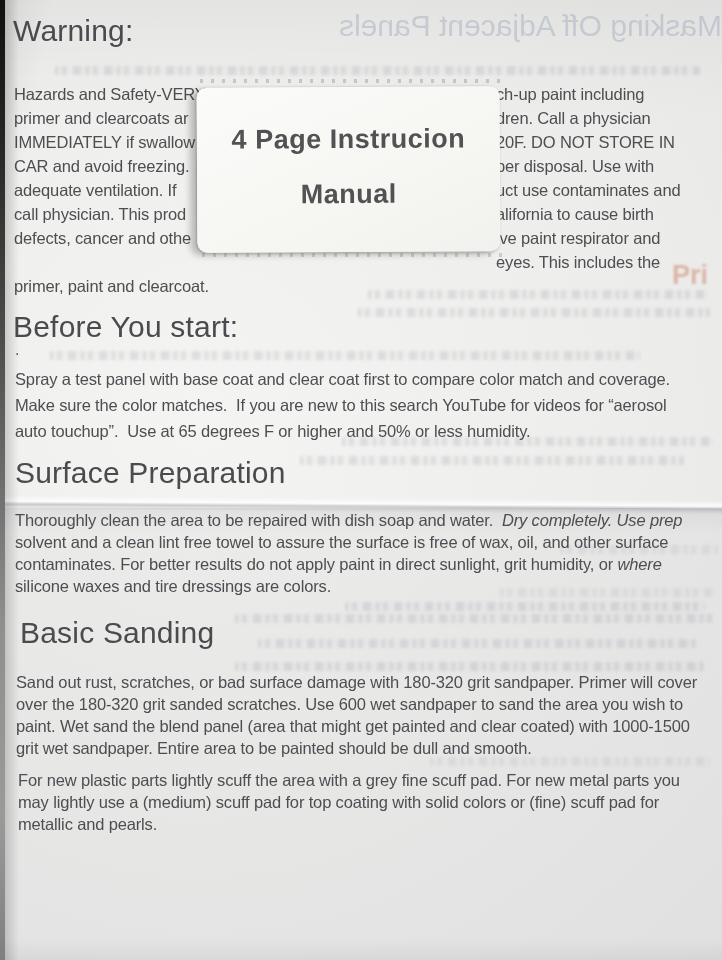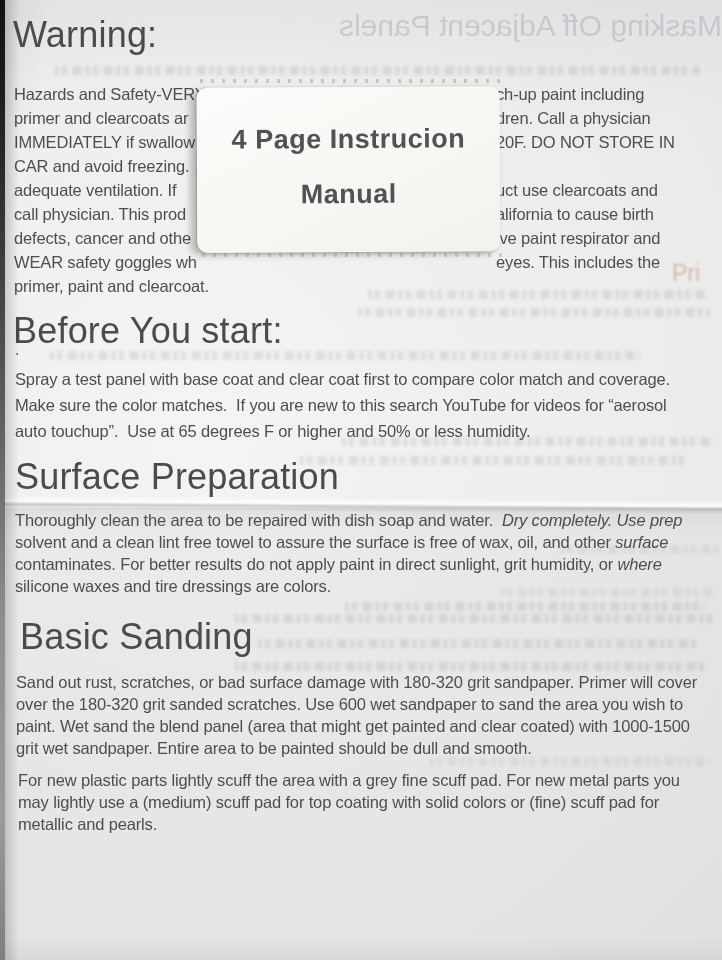--- a/index.html
+++ b/index.html
@@ -17,21 +17,21 @@
     background:linear-gradient(180deg,#101010 0%,#262626 15%,#575757 40%,#8f8f8f 65%,#9a9a9a 85%,#7f7f7f 100%);}
   .left-inner{position:absolute;left:5px;top:0;width:14px;height:960px;z-index:39;
     background:linear-gradient(90deg,rgba(0,0,0,0.16),rgba(0,0,0,0));}
   
   .below-fold{position:absolute;left:0;top:508px;width:722px;height:452px;z-index:1;
     background:linear-gradient(180deg, rgba(150,150,158,0.20) 0px, rgba(170,170,178,0.10) 26px, rgba(165,165,172,0.10) 100%);}
   
   .fold{position:absolute;left:-4px;top:498px;width:730px;height:14px;z-index:35;transform:rotate(0.4deg);
     background:linear-gradient(180deg, rgba(255,255,255,0) 0%, rgba(255,255,255,0.85) 40%, rgba(110,110,118,0.30) 62%, rgba(60,60,66,0.10) 75%, rgba(0,0,0,0) 100%);}
   
-  .h{position:absolute;margin:0;font-size:36px;font-weight:400;color:#4b4b4f;letter-spacing:0.2px;z-index:10;white-space:pre;}
+  .h{position:absolute;margin:0;font-size:30px;font-weight:400;color:#4b4b4f;letter-spacing:0.2px;z-index:10;white-space:pre;}
   
   .para{position:absolute;z-index:10;color:#4e4e52;font-size:16.5px;letter-spacing:-0.15px;}
   .pline{white-space:pre;}
   .lh26 .pline{height:26px;line-height:26px;}
   .lh22 .pline{height:22px;line-height:22px;}
   .wline{position:relative;height:24px;line-height:24px;white-space:pre;}
   .rfrag{position:absolute;left:482px;top:0;text-align:right;}
   
   .sticker{position:absolute;left:197px;top:87px;width:303px;height:165px;z-index:30;
     border-radius:10px;transform:rotate(-0.3deg);
@@ -39,21 +39,21 @@
     box-shadow:-7px 3px 6px rgba(0,0,0,0.22), -1px 0 2px rgba(0,0,0,0.18), 0 2px 3px rgba(0,0,0,0.10);
     display:flex;flex-direction:column;align-items:center;justify-content:flex-start;
     padding-top:36px;box-sizing:border-box;}
   .sticker .s1,.sticker .s2{font-weight:700;font-size:27px;line-height:33px;color:#525254;letter-spacing:0.5px;white-space:pre;}
   .sticker .s2{margin-top:22px;}
   .perf{position:absolute;height:4px;z-index:31;opacity:0.5;filter:blur(0.4px);
     background:repeating-linear-gradient(90deg, rgba(95,95,100,0.55) 0 3px, rgba(95,95,100,0) 3px 11px);}
   
   .bleed-heading{position:absolute;left:322px;top:9px;width:400px;z-index:5;
     font-size:30px;color:rgba(150,160,182,0.40);transform:scaleX(-1);filter:blur(0.7px);white-space:pre;}
-  .bleed-side{position:absolute;left:672px;top:260px;z-index:5;font-size:23px;font-weight:400;
+  .bleed-side{position:absolute;left:672px;top:260px;z-index:5;font-size:27px;font-weight:700;
     color:rgba(208,130,104,0.50);filter:blur(0.8px);white-space:pre;}
   .smudge{position:absolute;height:9px;z-index:4;opacity:0.38;filter:blur(1.4px);border-radius:2px;
     background:repeating-linear-gradient(90deg,
       rgba(128,132,148,0.55) 0 3px, rgba(128,132,148,0.10) 3px 7px,
       rgba(128,132,148,0.45) 7px 12px, rgba(128,132,148,0.06) 12px 18px,
       rgba(128,132,148,0.50) 18px 26px, rgba(128,132,148,0.10) 26px 31px);}
   .smudge.light{opacity:0.24;}
   .stray{position:absolute;left:15px;top:341px;z-index:10;color:#55555a;font-size:16px;}
 </style>
 </head>
@@ -80,25 +80,25 @@
   <div class="smudge" style="left:235px;top:614px;width:478px;"></div>
   <div class="smudge" style="left:258px;top:639px;width:440px;"></div>
   <div class="smudge" style="left:235px;top:662px;width:470px;"></div>
   <div class="smudge light" style="left:430px;top:757px;width:280px;"></div>
 
   <h1 class="h" style="left:13px;top:14px;">Warning:</h1>
   <div class="para" id="warning-lines" style="left:14px;top:82px;width:702px;">
       <div class="wline"><span>Hazards and Safety-VERY</span><span class="rfrag">ch-up paint including</span></div>
       <div class="wline"><span>primer and clearcoats ar</span><span class="rfrag">dren. Call a physician</span></div>
       <div class="wline"><span>IMMEDIATELY if swallow</span><span class="rfrag">20F. DO NOT STORE IN</span></div>
-      <div class="wline"><span>CAR and avoid freezing.</span></div>
-      <div class="wline"><span>adequate ventilation. If</span><span class="rfrag">uct use clearcoats and</span></div>
+      <div class="wline"><span>CAR and avoid freezing.</span><span class="rfrag">per disposal. Use with</span></div>
+      <div class="wline"><span>adequate ventilation. If</span><span class="rfrag">uct use contaminates and</span></div>
       <div class="wline"><span>call physician. This prod</span><span class="rfrag">alifornia to cause birth</span></div>
       <div class="wline"><span>defects, cancer and othe</span><span class="rfrag">ive paint respirator and</span></div>
-      <div class="wline"><span>WEAR safety goggles wh</span><span class="rfrag">eyes. This includes the</span></div>
+      <div class="wline"><span class="rfrag">eyes. This includes the</span></div>
       <div class="wline"><span>primer, paint and clearcoat.</span></div>
     </div>
 
   <div class="perf" style="left:200px;top:79px;width:300px;"></div>
   <div class="perf" style="left:202px;top:253px;width:305px;opacity:0.45;"></div>
   <div class="sticker">
     <div class="s1">4 Page Instrucion</div>
     <div class="s2">Manual</div>
   </div>
 
@@ -106,21 +106,21 @@
   <div class="stray">.</div>
   <div class="para lh26" id="before-lines" style="left:15px;top:366px;width:702px;">
       <div class="pline">Spray a test panel with base coat and clear coat first to compare color match and coverage.</div>
       <div class="pline">Make sure the color matches.  If you are new to this search YouTube for videos for “aerosol</div>
       <div class="pline">auto touchup”.  Use at 65 degrees F or higher and 50% or less humidity.</div>
     </div>
 
   <h1 class="h" style="left:15px;top:456px;">Surface Preparation</h1>
   <div class="para lh22" id="surface-lines" style="left:15px;top:509px;width:705px;">
       <div class="pline"><span>Thoroughly clean the area to be repaired with dish soap and water.  </span><span style="font-style: italic;">Dry completely. Use prep</span></div>
-      <div class="pline"><span>solvent and a clean lint free towel to assure the surface is free of wax, oil, and other </span><span style="font-style: italic;">surface</span></div>
+      <div class="pline"><span>solvent and a clean lint free towel to assure the surface is free of wax, oil, and other </span><span style="">surface</span></div>
       <div class="pline"><span>contaminates. For better results do not apply paint in direct sunlight, grit humidity, or </span><span style="font-style: italic;">where</span></div>
       <div class="pline"><span>silicone waxes and tire dressings are colors.</span></div>
     </div>
 
   <h1 class="h" style="left:20px;top:616px;">Basic Sanding</h1>
   <div class="para lh22" id="sanding-p1" style="left:16px;top:671px;width:705px;">
       <div class="pline">Sand out rust, scratches, or bad surface damage with 180-320 grit sandpaper. Primer will cover</div>
       <div class="pline">over the 180-320 grit sanded scratches. Use 600 wet sandpaper to sand the area you wish to</div>
       <div class="pline">paint. Wet sand the blend panel (area that might get painted and clear coated) with 1000-1500</div>
       <div class="pline">grit wet sandpaper. Entire area to be painted should be dull and smooth.</div>

